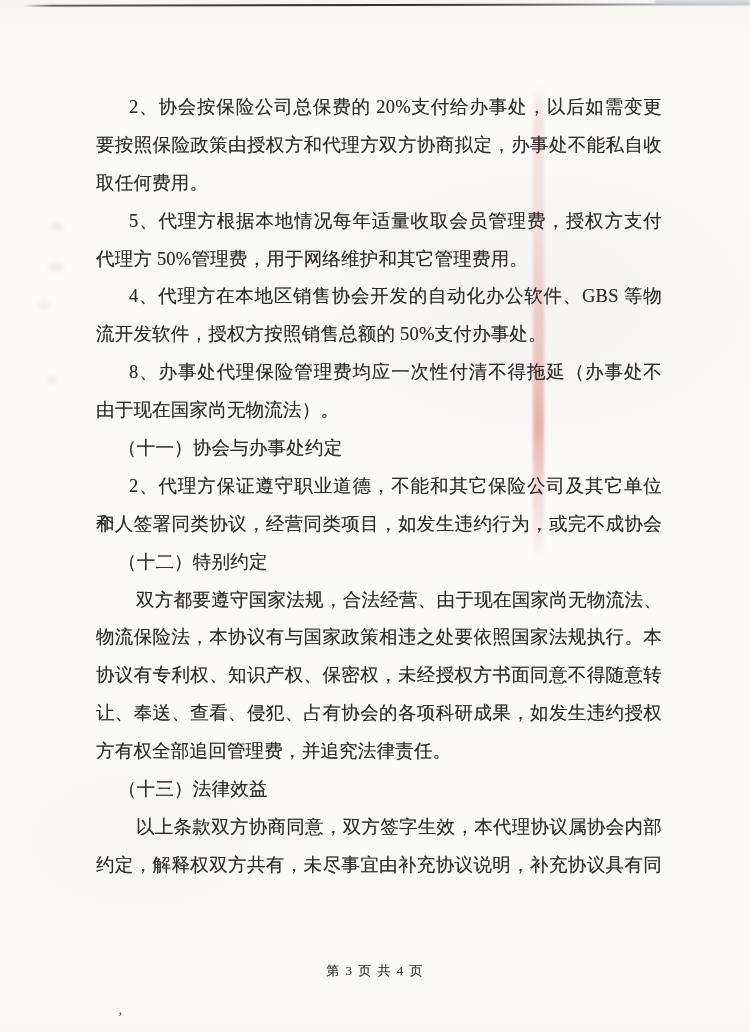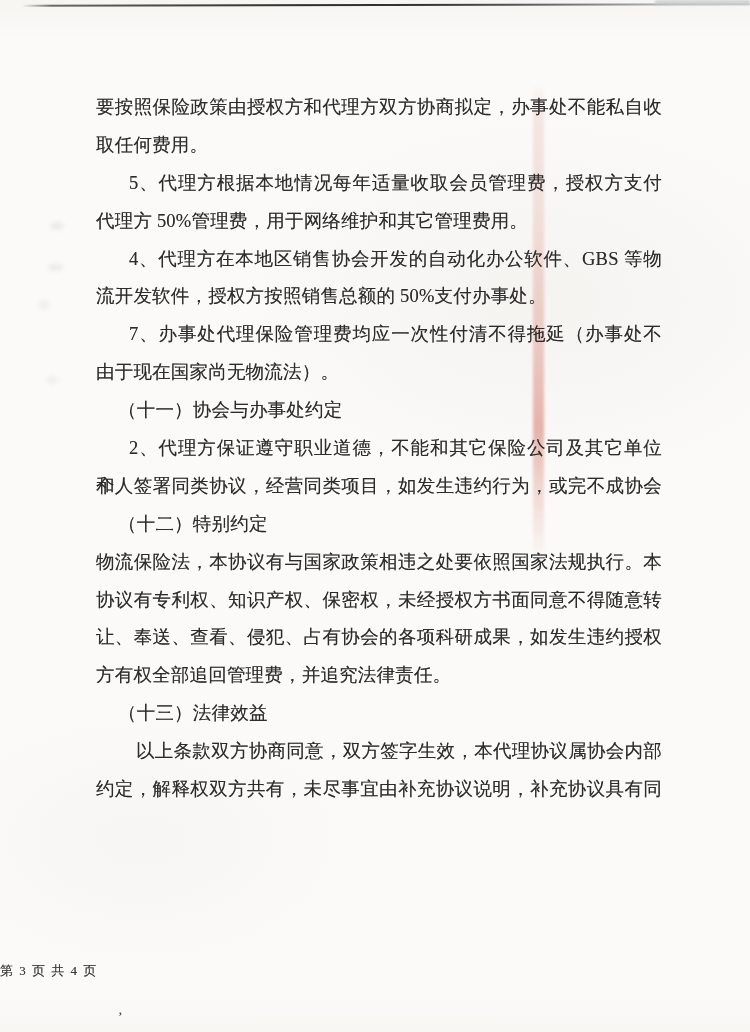--- a/index.html
+++ b/index.html
@@ -66,49 +66,51 @@
     text-shadow:0 0 0.6px rgba(46,44,43,.5);
     letter-spacing:0.2px;
   }
   .line{white-space:nowrap;height:37.9px;}
   .line.fill{text-align:justify;text-align-last:justify;white-space:normal;}
   .line.num{text-indent:33px;}
   .line.head{text-indent:22px;}
   .line.plain{text-indent:40px;}
   .footer{
     position:absolute;left:0;top:962px;width:750px;
-    text-align:left;font-size:13px;letter-spacing:1.5px;
+    text-align:center;font-size:13px;letter-spacing:1.5px;
     color:#3a3836;text-shadow:0 0 0.5px rgba(58,56,54,.5);
   }
 </style>
 </head>
 <body>
 
 <div class="page">
   <div class="top-edge-line"></div>
   <div class="top-edge-smudge"></div>
   <div class="pink-streak"></div>
   <div class="smudge s1"></div>
   <div class="smudge s2"></div>
   <div class="smudge s3"></div>
   <div class="smudge s4"></div>
 
   <div class="doc-body">
+      <div class="line num fill">2、协会按保险公司总保费的 20%支付给办事处，以后如需变更</div>
       <div class="line fill">要按照保险政策由授权方和代理方双方协商拟定，办事处不能私自收</div>
       <div class="line">取任何费用。</div>
       <div class="line num fill">5、代理方根据本地情况每年适量收取会员管理费，授权方支付</div>
       <div class="line">代理方 50%管理费，用于网络维护和其它管理费用。</div>
       <div class="line num fill">4、代理方在本地区销售协会开发的自动化办公软件、GBS 等物</div>
       <div class="line">流开发软件，授权方按照销售总额的 50%支付办事处。</div>
-      <div class="line num fill">7、办事处代理保险管理费均应一次性付清不得拖延（办事处不</div>
+      <div class="line num fill">8、办事处代理保险管理费均应一次性付清不得拖延（办事处不</div>
       <div class="line">由于现在国家尚无物流法）。</div>
       <div class="line head">（十一）协会与办事处约定</div>
       <div class="line num fill">2、代理方保证遵守职业道德，不能和其它保险公司及其它单位和</div>
       <div class="line fill">个人签署同类协议，经营同类项目，如发生违约行为，或完不成协会</div>
       <div class="line head">（十二）特别约定</div>
+      <div class="line plain fill">双方都要遵守国家法规，合法经营、由于现在国家尚无物流法、</div>
       <div class="line fill">物流保险法，本协议有与国家政策相违之处要依照国家法规执行。本</div>
       <div class="line fill">协议有专利权、知识产权、保密权，未经授权方书面同意不得随意转</div>
       <div class="line fill">让、奉送、查看、侵犯、占有协会的各项科研成果，如发生违约授权</div>
       <div class="line">方有权全部追回管理费，并追究法律责任。</div>
       <div class="line head">（十三）法律效益</div>
       <div class="line plain fill">以上条款双方协商同意，双方签字生效，本代理协议属协会内部</div>
       <div class="line fill">约定，解释权双方共有，未尽事宜由补充协议说明，补充协议具有同</div>
     </div>
 
   <div class="footer">第 3 页 共 4 页</div>

